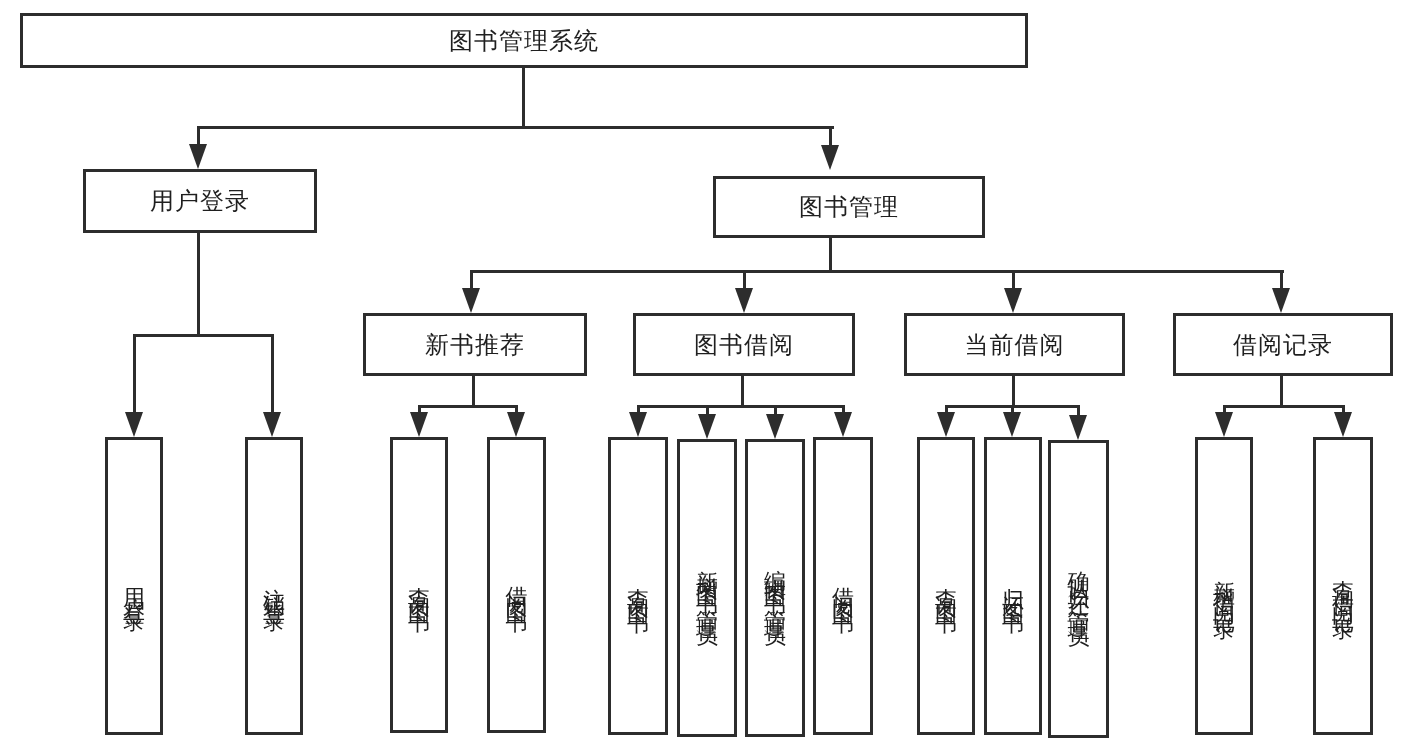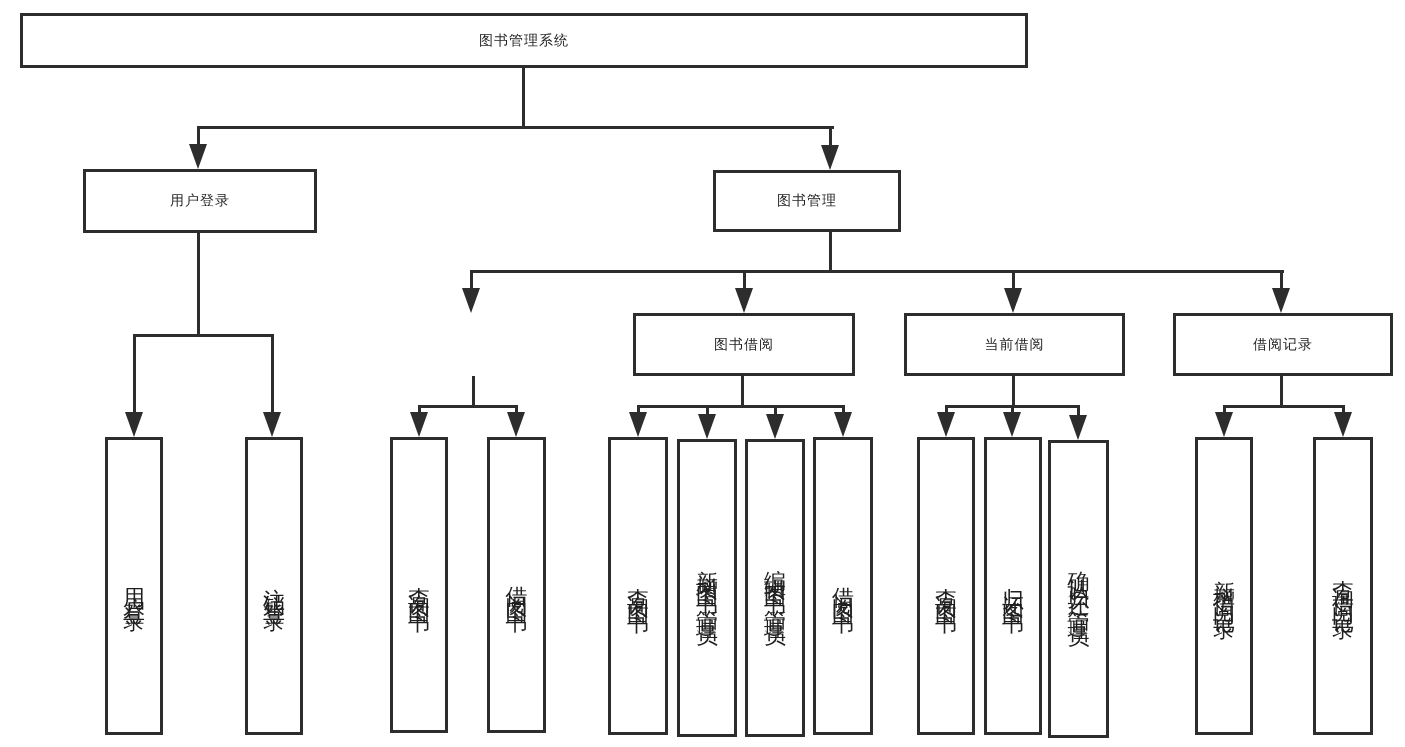--- a/index.html
+++ b/index.html
@@ -5,21 +5,21 @@
   html,body{margin:0;padding:0;background:#ffffff;}
   #canvas{
     position:relative;width:1405px;height:747px;background:#ffffff;
     font-family:"Liberation Sans",sans-serif;overflow:hidden;
   }
   .node{
     position:absolute;box-sizing:border-box;border:3px solid #2d2d2d;background:#ffffff;
     display:flex;align-items:center;justify-content:center;
   }
   .node .lbl{
-    color:#1f1f1f;font-size:14px;letter-spacing:1px;white-space:nowrap;
+    color:#1f1f1f;font-size:24px;letter-spacing:1px;white-space:nowrap;
   }
   .node.leaf .lbl{
     writing-mode:vertical-rl;letter-spacing:8px;font-size:22px;line-height:1;
   }
   .line{position:absolute;background:#2d2d2d;}
   .line.v{width:3px;}
   .line.h{height:3px;}
   .arrowhead{
     position:absolute;width:0;height:0;
     border-left:9px solid transparent;border-right:9px solid transparent;
@@ -90,24 +90,27 @@
       <div class="arrowhead" style="left: 1334px; top: 412px;"></div>
     </div>
 
   <div class="node" style="left:20px;top:13px;width:1008px;height:55px">
     <span class="lbl">图书管理系统</span>
   </div>
 
   <div class="node" style="left:83px;top:169px;width:234px;height:64px">
     <span class="lbl">用户登录</span>
   </div>
-  <div class="node" style="left:713px;top:170px;width:188px;height:62px">
+  <div class="node" style="left:713px;top:176px;width:272px;height:62px">
     <span class="lbl">图书管理</span>
   </div>
 
+  <div class="node" style="left:363px;top:313px;width:224px;height:63px">
+    <span class="lbl">新书推荐</span>
+  </div>
   <div class="node" style="left:904px;top:313px;width:221px;height:63px">
     <span class="lbl">当前借阅</span>
   </div>
   <div class="node" style="left:633px;top:313px;width:222px;height:63px">
     <span class="lbl">图书借阅</span>
   </div>
   <div class="node" style="left:1173px;top:313px;width:220px;height:63px">
     <span class="lbl">借阅记录</span>
   </div>
 

